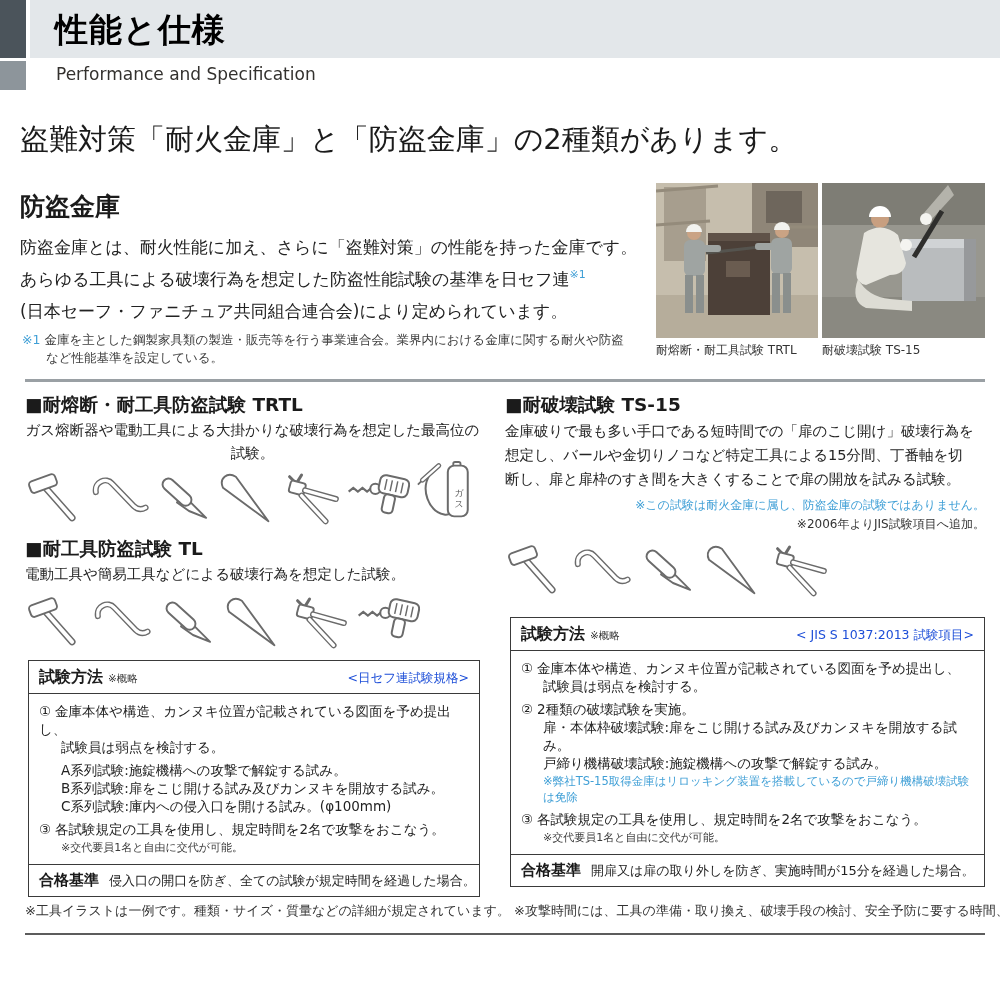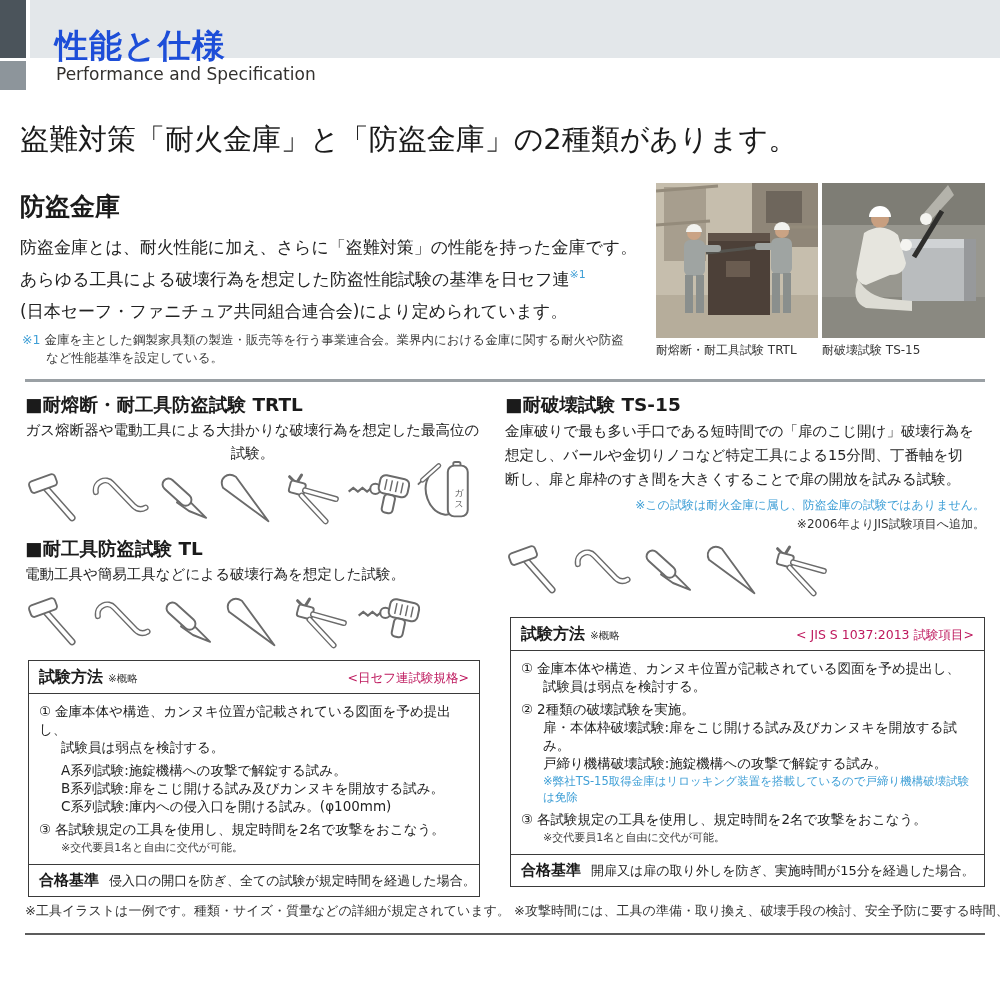--- a/index.html
+++ b/index.html
@@ -9,21 +9,21 @@
     font-family:"DejaVu Sans","Liberation Sans",sans-serif; color:#222; overflow:hidden;
   }
   .abs { position:absolute; }
   .nowrap { white-space:nowrap; }
   .blue { color:#3f9fd6; }
 
   
   .hdr-bar   { left:30px; top:0; width:970px; height:58px; background:#e3e7ea; }
   .hdr-dark  { left:0; top:0; width:26px; height:58px; background:#4b545b; }
   .hdr-gray  { left:0; top:61px; width:26px; height:29px; background:#8d959b; }
-  .hdr-title { left:55px; top:24px; font-size:33px; font-weight:bold; color:#1d4ed8; letter-spacing:1px; }
+  .hdr-title { left:55px; top:8px; font-size:33px; font-weight:bold; color:#000000; letter-spacing:1px; }
   .hdr-sub   { left:56px; top:64px; font-size:17px; color:#33312e; }
 
   .main-heading { left:20px; top:120px; font-size:29px; color:#1b1b1b; }
   .sec-title    { left:20px; top:190px; font-size:25px; font-weight:bold; color:#1b1b1b; }
   .para { left:20px; font-size:17px; color:#222; }
   .p1 { top:236px; } .p2 { top:268px; } .p3 { top:300px; }
   .sup1 { font-size:11px; vertical-align:super; }
   .footnote1 { left:22px; top:331px; width:614px; font-size:12.5px; line-height:18px;
                color:#3c3c3c; padding-left:24px; text-indent:-24px; }
 
@@ -60,21 +60,21 @@
                font-size:9px; color:#555; letter-spacing:3px; }
 
   
   .method-box { background:#fff; border:1.5px solid #3a3a3a; }
   .box-left  { left:28px;  top:660px; width:452px; }
   .box-right { left:510px; top:617px; width:475px; }
   .method-header { display:flex; justify-content:space-between; align-items:baseline;
                    border-bottom:1.5px solid #3a3a3a; padding:6px 10px 5px; }
   .mh-title { font-size:16px; font-weight:bold; color:#1b1b1b; }
   .mh-note  { font-size:10.5px; color:#333; margin-left:5px; font-weight:normal; }
-  .mh-std   { font-size:12.5px; color:#be185d; }
+  .mh-std   { font-size:12.5px; color:#1d4ed8; }
   .method-body { padding:8px 10px 4px; font-size:13.5px; color:#222; }
   .mi { margin-bottom:5px; }
   .mi-line { line-height:18px; }
   .mi-num { margin-right:4px; }
   .mi-ind { padding-left:22px; }
   .mi-note { padding-left:22px; font-size:11px; color:#3c3c3c; line-height:15px; padding-top:2px; }
   .mi-note-blue { padding-left:22px; font-size:11.5px; line-height:16px; padding-top:1px; }
   .pass-row { border-top:1.5px solid #3a3a3a; padding:6px 10px; display:flex; align-items:baseline; }
   .pass-label { font-size:15px; font-weight:bold; color:#1b1b1b; margin-right:10px; white-space:nowrap; }
   .pass-text  { font-size:13px; color:#222; white-space:nowrap; }

